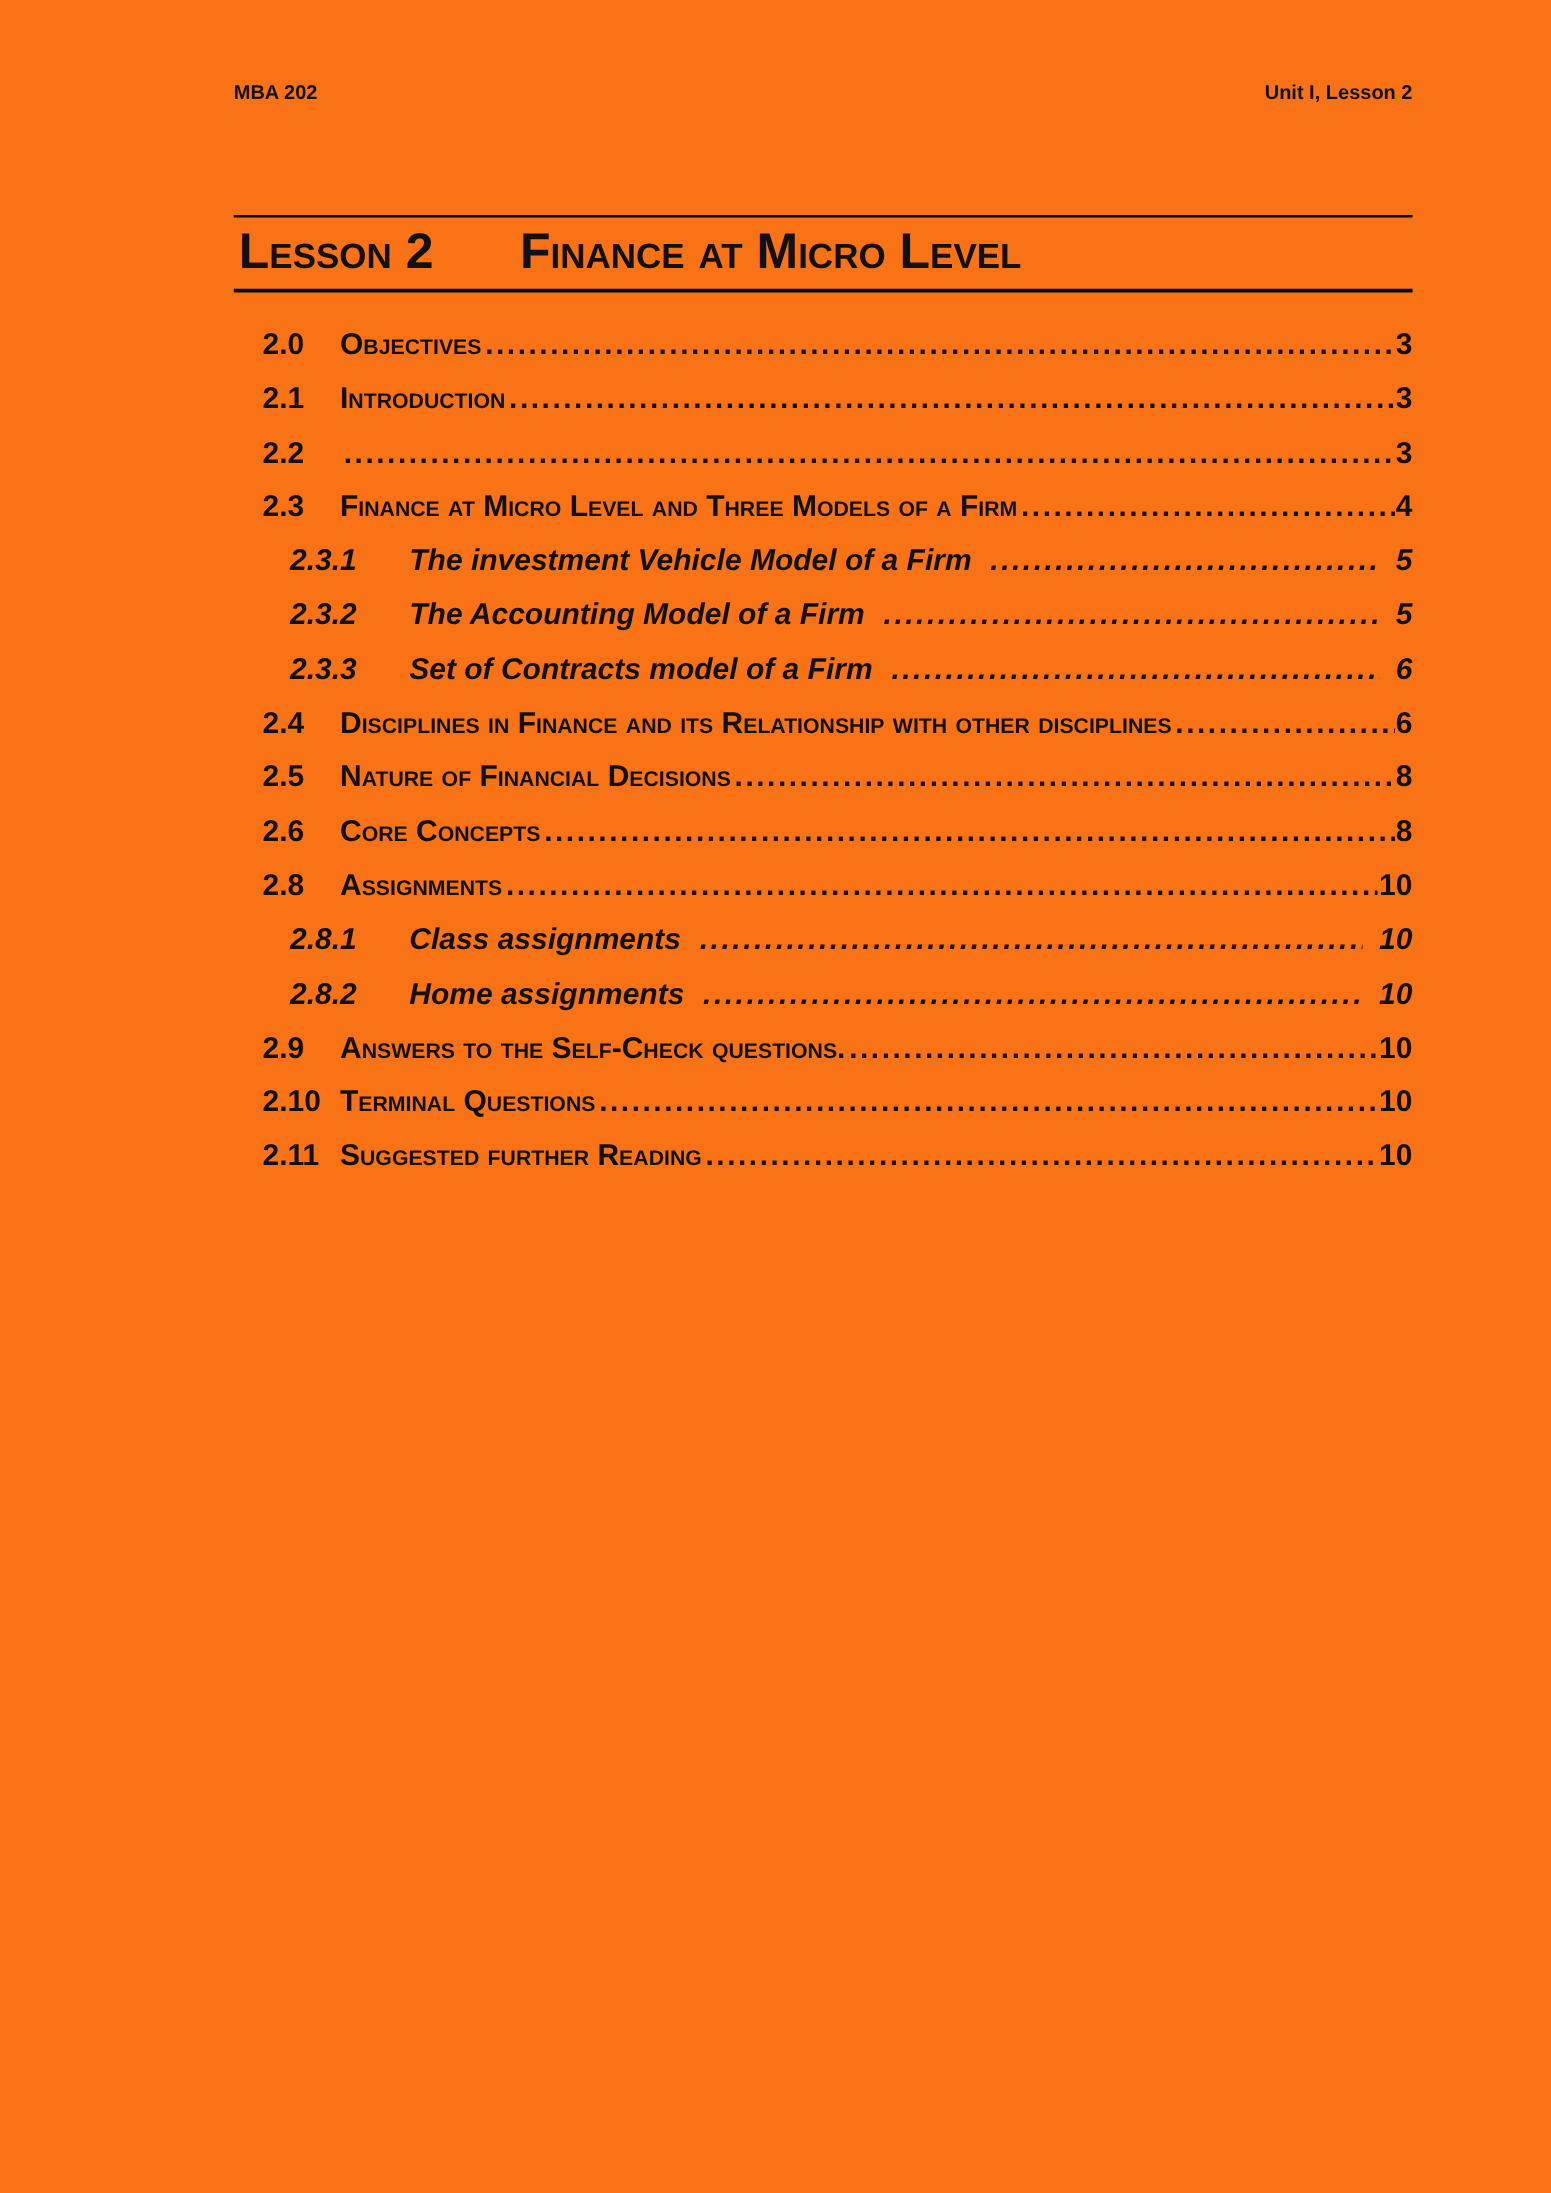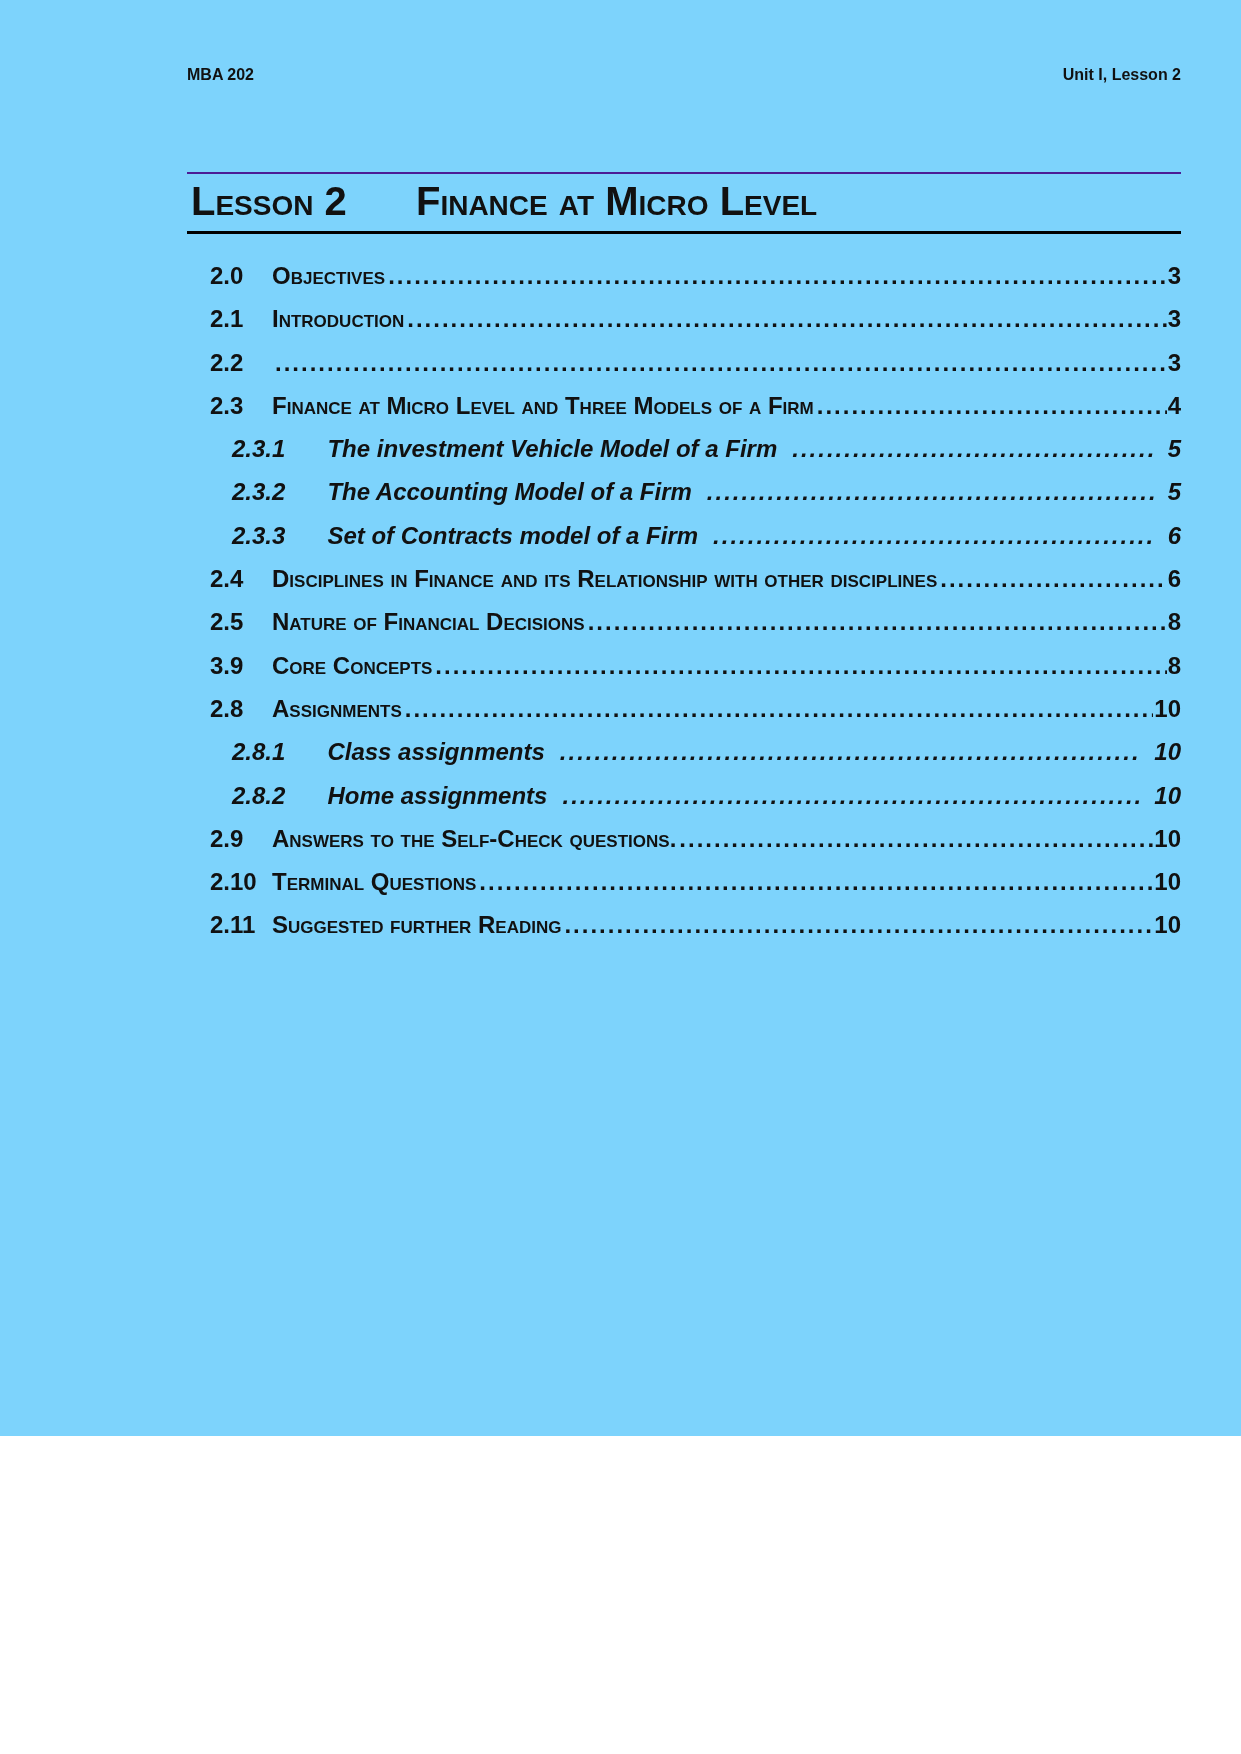--- a/index.html
+++ b/index.html
@@ -3,38 +3,38 @@
 <meta charset="utf-8">
 <style>
   html, body {
     margin: 0;
     padding: 0;
     background: #ffffff;
   }
   .page {
     position: relative;
     width: 1241px;
-    height: 1436px;
-    background: #7dd3fc;
+    height: 1754px;
+    background: #f97316;
     box-sizing: border-box;
-    padding: 66px 60px 0 187px;
+    padding: 66px 111px 0 187px;
     font-family: "Liberation Sans", sans-serif;
     color: #111111;
   }
   .running-header {
     display: flex;
     justify-content: space-between;
     align-items: baseline;
     font-size: 16px;
     font-weight: bold;
     line-height: 18px;
   }
   .title-block {
     margin-top: 88px;
-    border-top: 2px solid #4c1d95;
+    border-top: 2px solid #000000;
     border-bottom: 3px solid #000000;
     padding: 3px 0 6px 4px;
   }
   .doc-title {
     font-size: 40px;
     font-weight: bold;
     font-variant: small-caps;
     line-height: 48px;
     white-space: nowrap;
   }
@@ -163,21 +163,21 @@
   </div>
 
   <div class="toc-row level-1">
     <span class="toc-num">2.5</span>
     <span class="toc-label">Nature of Financial Decisions</span>
     <span class="leader"></span>
     <span class="toc-page">8</span>
   </div>
 
   <div class="toc-row level-1">
-    <span class="toc-num">3.9</span>
+    <span class="toc-num">2.6</span>
     <span class="toc-label">Core Concepts</span>
     <span class="leader"></span>
     <span class="toc-page">8</span>
   </div>
 
 
   <div class="toc-row level-1">
     <span class="toc-num">2.8</span>
     <span class="toc-label">Assignments</span>
     <span class="leader"></span>

